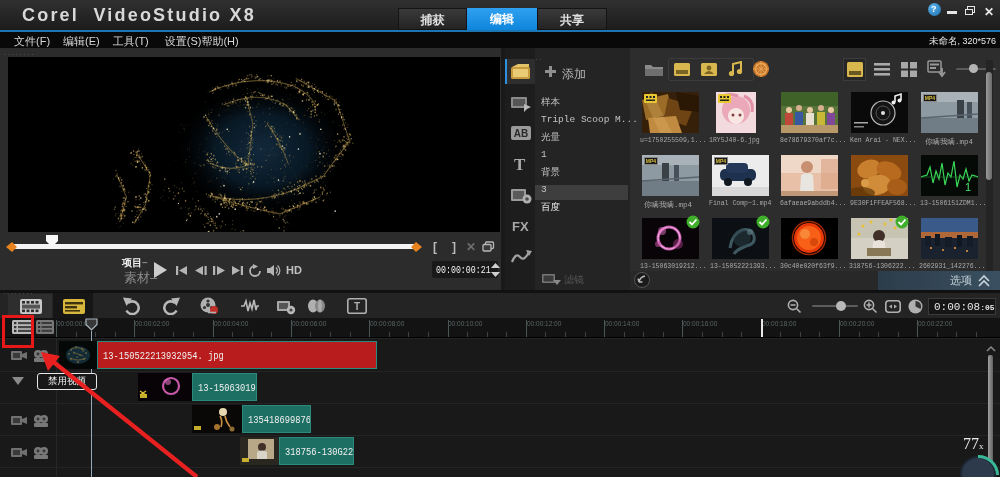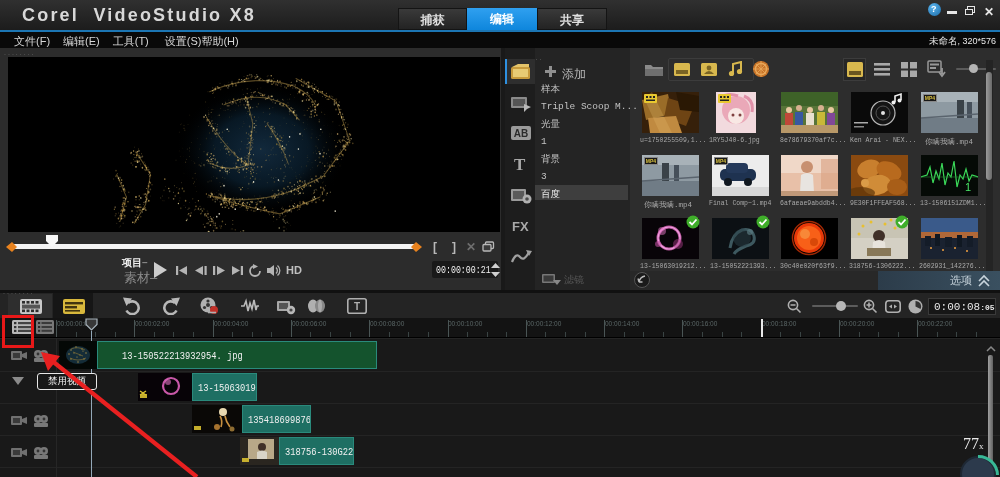--- a/index.html
+++ b/index.html
@@ -2190,21 +2190,21 @@
  <path d="M2 14 Q6 4 10 9 Q14 14 19 4" stroke="#a0a0a0" stroke-width="2.2"></path>
  <polygon points="16,2 22,3 19,8" fill="#a0a0a0"></polygon>
 </svg>
 
 <svg class="a" style="left:545px;top:66px;" width="11" height="11">
     <rect x="4" y="0" width="3" height="11" fill="#909090"></rect>
     <rect x="0" y="4" width="11" height="3" fill="#909090"></rect>
   </svg>
 <div class="a" style="left:562px;top:66px;color:#b8b8b8;font-size:12px;">添加</div>
 <div class="a" style="left:535px;top:185px;width:93px;height:15px;background:#3e3e3e;"></div>
-<div class="a" style="left:541px;top:80px;color:#c2c2c2;font-size:9.5px;line-height:17px;">样本<br>
+<div class="a" style="left:541px;top:93px;color:#c2c2c2;font-size:9.5px;line-height:17px;">样本<br>
 <span class="mono" style="font-size:9.5px;">Triple Scoop M...</span><br>
 光量<br><span class="mono" style="font-size:9.5px;">1</span><br>
 背景<br><span class="mono" style="font-size:9.5px;">3</span><br>
 <span style="color:#f0f0f0;">百度</span></div>
 <svg class="a" style="left:541px;top:271px;" width="20" height="15">
  <rect x="1" y="3" width="13" height="9" rx="1" fill="#777"></rect>
  <rect x="2.5" y="4.5" width="10" height="6" fill="#3a3a3a"></rect>
  <polygon points="12,9 20,9 16,14" fill="#888"></polygon>
 </svg>
 <div class="a" style="left:564px;top:273px;color:#555;font-size:10px;">滤镜</div>
@@ -2683,21 +2683,21 @@
       <circle cx="19" cy="21" r="0.7"></circle>
       <circle cx="12" cy="18" r="0.7"></circle>
       <circle cx="10" cy="13" r="0.7"></circle>
       <circle cx="15" cy="12" r="0.6"></circle>
       <circle cx="21" cy="14" r="0.6"></circle>
       <circle cx="18" cy="16" r="0.6"></circle>
       <circle cx="24" cy="10" r="0.6"></circle>
     </g>
     <path d="M12 8 Q19 5 26 9 M11 17 Q19 21 27 17 M14 11 L24 15" stroke="#8a7436" stroke-width="0.8" fill="none" opacity="0.8"></path>
   </svg>
-<div class="a" style="left:97px;top:341px;width:280px;height:28px;background:#14532d;border:1px solid #2a8a7c;overflow:hidden;padding-left:19px;"><span class="mono" style="display:inline-block;color:#f0f0f0;font-size:11.5px;line-height:27px;margin-left:5px;white-space:nowrap;transform:scaleX(0.76);transform-origin:0 50%;">13-150522213932954. jpg</span></div>
+<div class="a" style="left:97px;top:341px;width:280px;height:28px;background:#b91c1c;border:1px solid #2a8a7c;overflow:hidden;"><span class="mono" style="display:inline-block;color:#f0f0f0;font-size:11.5px;line-height:27px;margin-left:5px;white-space:nowrap;transform:scaleX(0.76);transform-origin:0 50%;">13-150522213932954. jpg</span></div>
 <svg class="a" style="left:138px;top:373px;" width="54" height="28" viewBox="0 0 54 28">
     <rect width="54" height="28" fill="#070307"></rect>
     <circle cx="33" cy="13" r="8" fill="none" stroke="#c858a8" stroke-width="2.2"></circle>
     <circle cx="30" cy="9" r="3" fill="#e070c0" opacity="0.6"></circle>
     <path d="M2 22 L8 18 M2 18 L8 22" stroke="#d8c030" stroke-width="1.4"></path>
     <rect x="2" y="21" width="7" height="4" fill="#d8c030" opacity="0.9"></rect>
   </svg>
 <div class="a" style="left:192px;top:373px;width:65px;height:28px;background:#1e6f63;border:1px solid #2a8a7c;overflow:hidden;"><span class="mono" style="display:inline-block;color:#f0f0f0;font-size:11.5px;line-height:27px;margin-left:5px;white-space:nowrap;transform:scaleX(0.76);transform-origin:0 50%;">13-150630192</span></div>
 <svg class="a" style="left:192px;top:405px;" width="50" height="28" viewBox="0 0 50 28">
     <rect width="50" height="28" fill="#0a0806"></rect>

